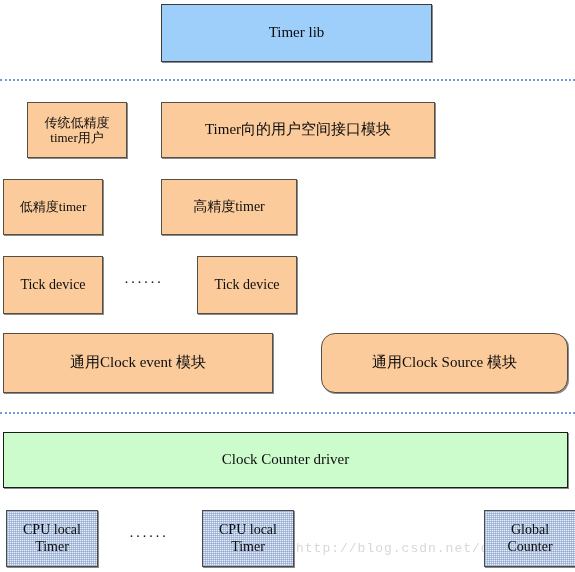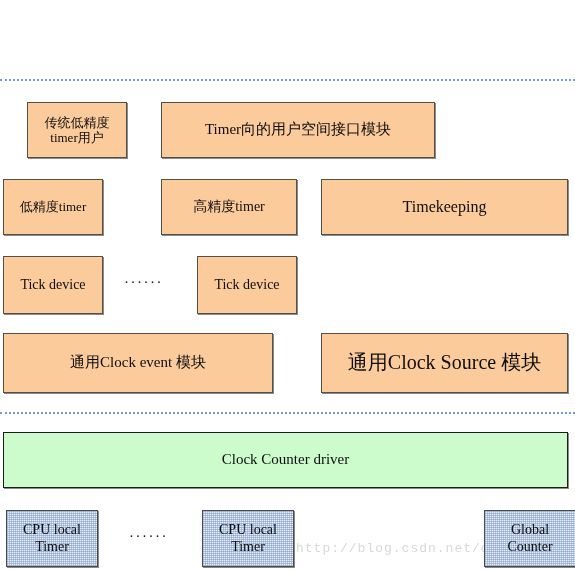--- a/index.html
+++ b/index.html
@@ -74,20 +74,23 @@
     letter-spacing: 1px;
     white-space: nowrap;
     pointer-events: none;
   }
 </style>
 </head>
 <body>
 
 <div id="diagram">
 
+  <div class="box blue" style="left:161px; top:4px; width:271px; height:58px; font-size:15px;">
+    <span class="lbl">Timer lib</span>
+  </div>
 
 
   <div class="divider" style="top:79px;"></div>
 
   <div class="box orange" style="left:3px; top:102px; width:100px; height:56px; font-size:13px;margin-left:24px;">
     <span class="lbl">传统低精度
 timer用户</span>
   </div>
 
   <div class="box orange" style="left:161px; top:102px; width:274px; height:56px; font-size:15px;">
@@ -95,39 +98,36 @@
   </div>
 
   <div class="box orange" style="left:3px; top:179px; width:100px; height:56px; font-size:13px;">
     <span class="lbl">低精度timer</span>
   </div>
 
   <div class="box orange" style="left:161px; top:179px; width:136px; height:56px; font-size:14px;">
     <span class="lbl">高精度timer</span>
   </div>
 
-  <div class="box orange" style="left:321px; top:179px; width:247px; height:56px; font-size:16px;">
-    <span class="lbl">Timekeeping</span>
-  </div>
 
   <div class="box orange" style="left:3px; top:256px; width:100px; height:58px; font-size:14px;">
     <span class="lbl">Tick device</span>
   </div>
 
   <div class="ellipsis" style="left:124px; top:274px; font-size:15px;">······</div>
 
   <div class="box orange" style="left:197px; top:256px; width:100px; height:58px; font-size:14px;">
     <span class="lbl">Tick device</span>
   </div>
 
   <div class="box orange" style="left:3px; top:333px; width:270px; height:60px; font-size:15px;">
     <span class="lbl">通用Clock event 模块</span>
   </div>
 
-  <div class="box orange" style="left:321px; top:333px; width:247px; height:60px; font-size:20px;">
+  <div class="box orange" style="left:321px; top:333px; width:247px; height:60px; font-size:15px;border-radius:14px;">
     <span class="lbl">通用Clock Source 模块</span>
   </div>
 
   <div class="divider" style="top:412px;"></div>
 
   <div class="box green" style="left:3px; top:432px; width:565px; height:56px; font-size:15px;">
     <span class="lbl">Clock Counter driver</span>
   </div>
 
   <div class="watermark" style="left:296px; top:541px; font-size:13px;">http://blog.csdn.net/droidphone</div>

